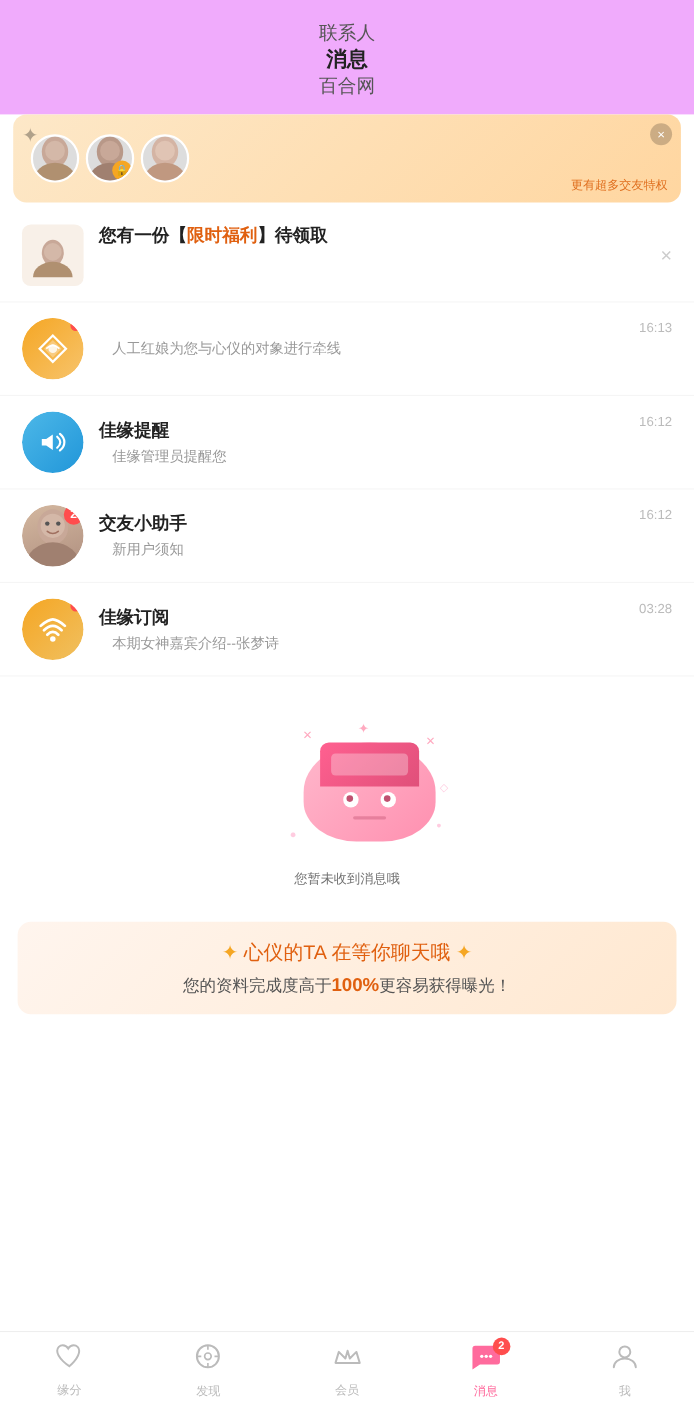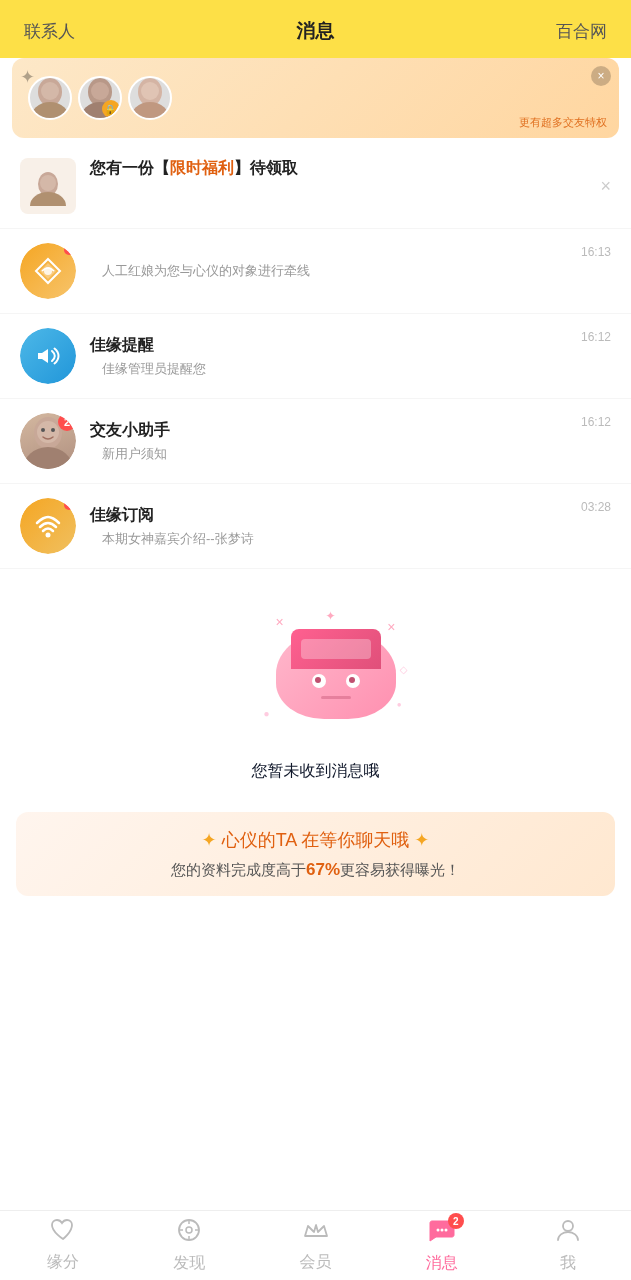--- a/index.html
+++ b/index.html
@@ -11,21 +11,22 @@
       background: #fff;
       overflow-x: hidden;
     }
 
     
     .header {
       display: flex;
       justify-content: space-between;
       align-items: center;
       padding: 18px 24px 14px;
-      background: #fde047;
+      background: #f0abfc;
+      flex-direction: column;
     }
     .header-link {
       font-size: 17px;
       color: #555;
     }
     .header-title {
       font-size: 19px;
       font-weight: 600;
       color: #222;
     }
@@ -239,23 +240,23 @@
       flex-direction: column;
       align-items: center;
       padding: 40px 20px 20px;
     }
     .empty-icon {
       width: 120px; height: 120px;
       margin-bottom: 16px;
       position: relative;
     }
     .empty-text {
-      font-size: 16px;
-      color: #0f172a;
-      margin-top: 16px;
+      font-size: 12px;
+      color: #737373;
+      margin-top: 0;
     }
 
     
     .cta-banner {
       margin: 10px 16px;
       padding: 16px 20px;
       background: linear-gradient(135deg, #fff5ee, #ffe8d0);
       border-radius: 12px;
       text-align: center;
     }
@@ -295,21 +296,21 @@
       gap: 4px;
       cursor: pointer;
     }
     .nav-icon {
       font-size: 24px;
       color: #bbb;
       position: relative;
     }
     .nav-icon.active { color: #ff6b9d; }
     .nav-label {
-      font-size: 16px;
+      font-size: 11px;
       color: #bbb;
     }
     .nav-label.active { color: #ff6b9d; }
     .nav-badge {
       position: absolute;
       top: -4px; right: -8px;
       background: #ff4d4d;
       color: white;
       font-size: 10px;
       min-width: 16px; height: 16px;
@@ -489,21 +490,21 @@
   <div class="empty-text">您暂未收到消息哦</div>
 </div>
 
 <div class="cta-banner">
   <div class="cta-title">
     <span style="color:#f5a623;">✦</span>
     <span style="color:#e06010;"> 心仪的TA 在等你聊天哦 </span>
     <span style="color:#f5a623;">✦</span>
   </div>
   <div class="cta-subtitle">
-    <span>您的资料完成度高于</span><span class="highlight">67%</span><span>更容易获得曝光！</span>
+    <span>您的资料完成度高于</span><span class="highlight">100%</span><span>更容易获得曝光！</span>
   </div>
 </div>
 
 <div class="spacer"></div>
 
 <div class="bottom-nav">
   <div class="nav-item">
     <div class="nav-icon">
       <svg width="26" height="24" viewBox="0 0 26 24" fill="none">
         <path d="M13 21C13 21 2 14 2 7C2 4.2 4.2 2 7 2C9.1 2 10.9 3.2 12 5C13.1 3.2 14.9 2 17 2C19.8 2 22 4.2 22 7C22 14 13 21 13 21Z" stroke="#bbb" stroke-width="1.8" fill="none"></path>

